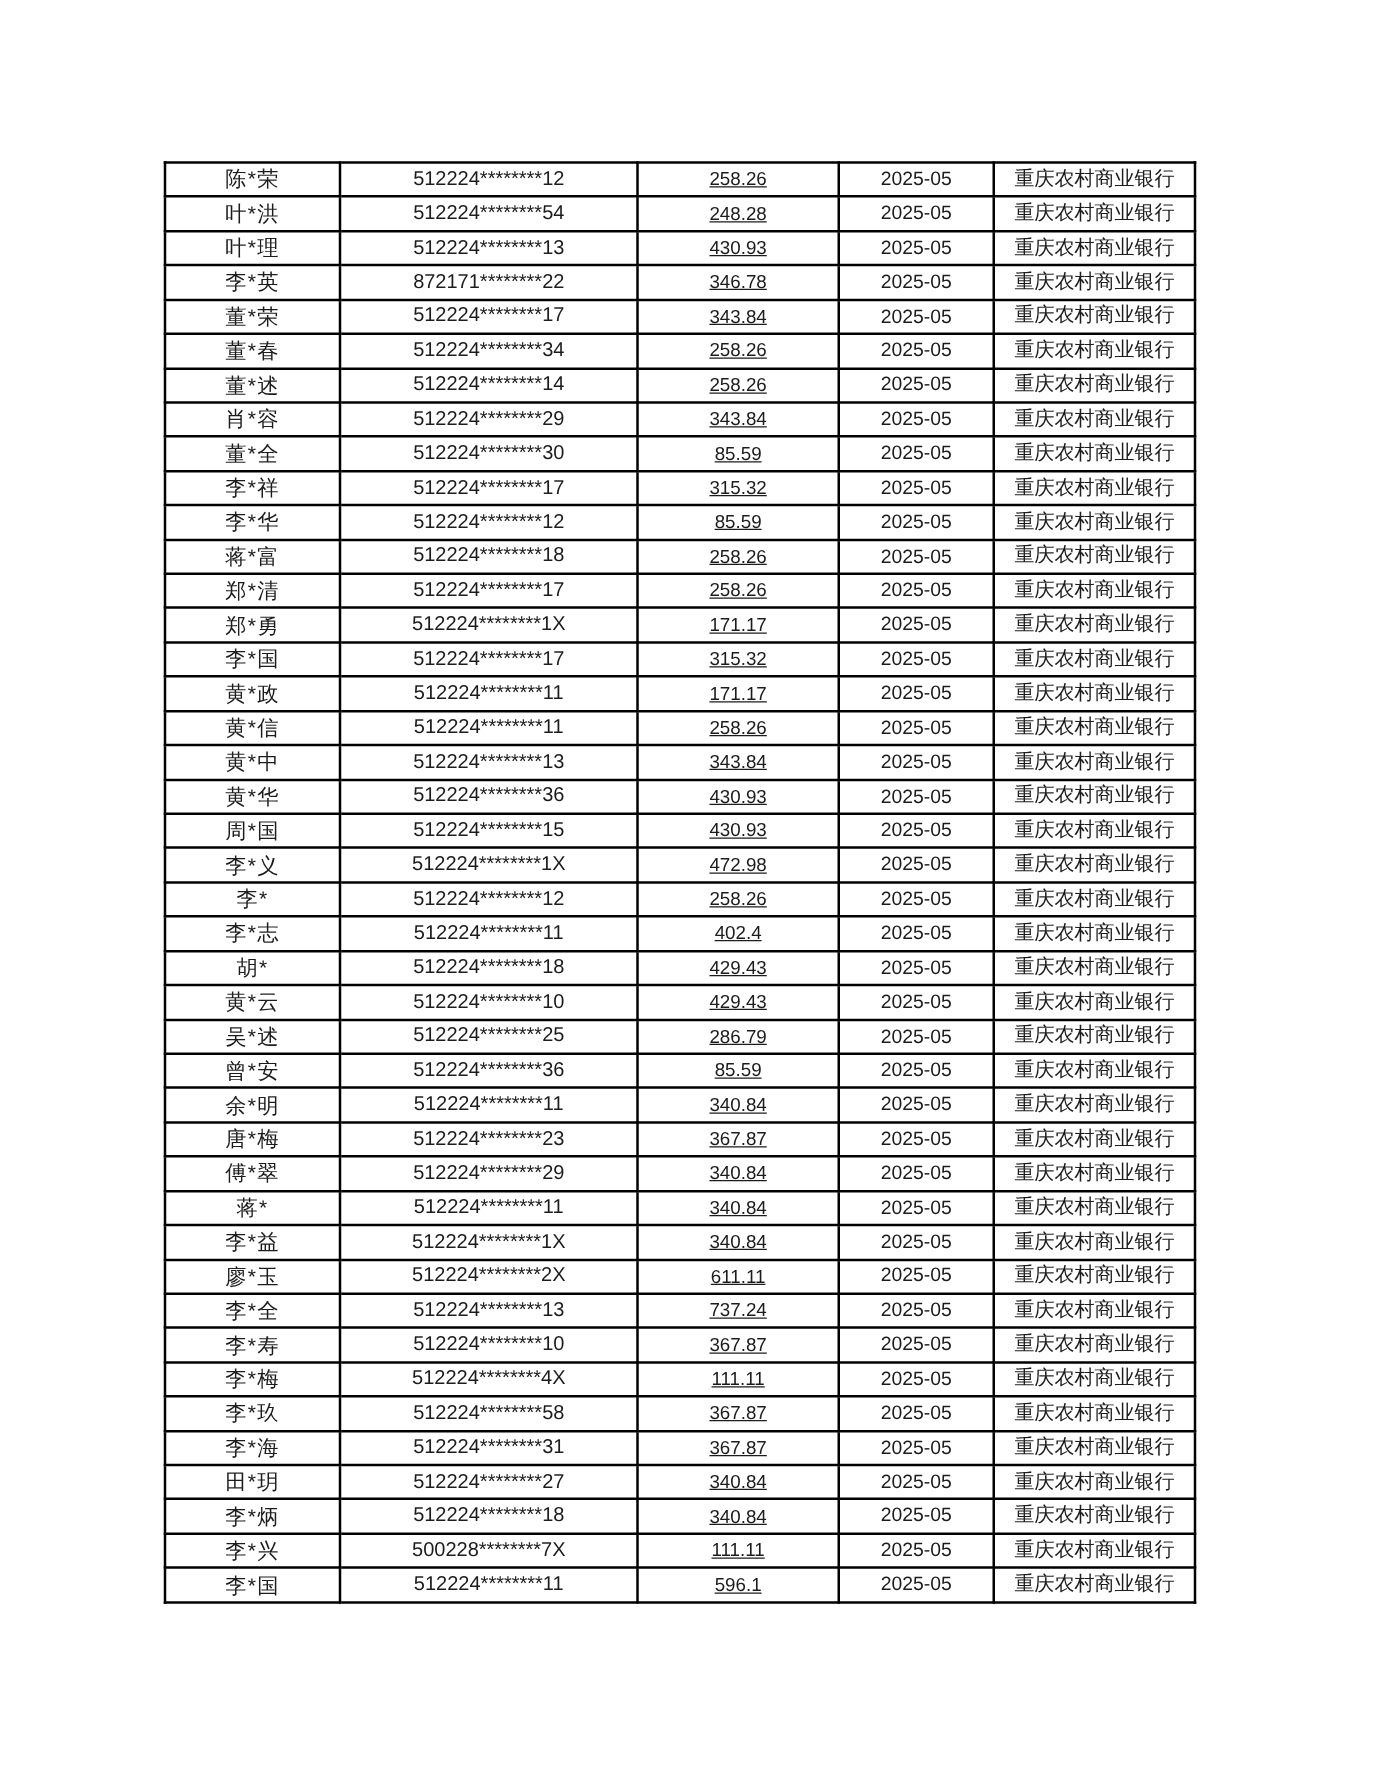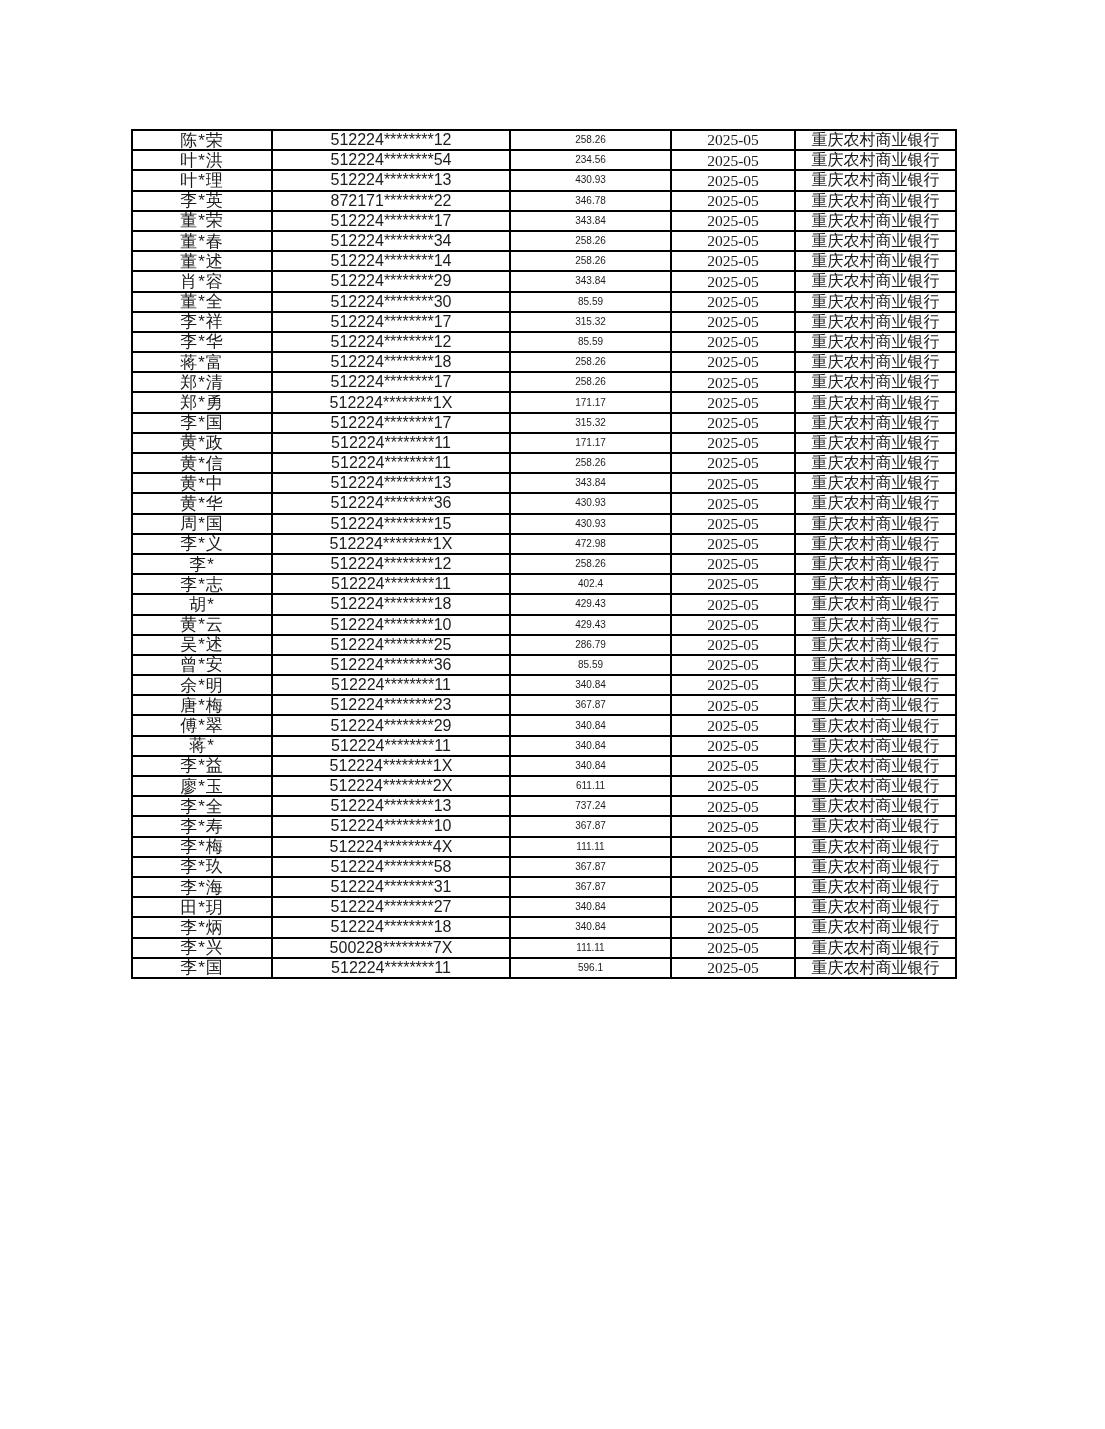--- a/index.html
+++ b/index.html
@@ -17,43 +17,43 @@
   .page {
     position: absolute;
     inset: 0;
     background: #ffffff;
   }
   table.data-table {
     position: absolute;
     left: 131px;
     top: 129px;
     width: 824px;
-    height: 850px;
+    height: 1154px;
     border-collapse: collapse;
     table-layout: fixed;
     border-radius: 31px;
   }
   table.data-table td {
     border: 2px solid #000000;
     padding: 0 2px;
     text-align: center;
     vertical-align: middle;
     color: #1c1c1c;
     white-space: nowrap;
     overflow: hidden;
     line-height: 1;
   }
   col.c-name   { width: 140px; }
   col.c-id     { width: 238px; }
   col.c-amount { width: 161px; }
   col.c-month  { width: 124px; }
   col.c-bank   { width: 161px; }
   td.col-name   { font-size: 17px; letter-spacing: 1px; }
-  td.col-amount { font-size: 10px; }
-  td.col-month  { font-size: 15.5px; font-family: Liberation Serif, serif; }
+  td.col-amount { font-size: 15px; text-decoration: underline; }
+  td.col-month  { font-size: 15.5px; }
   td.col-bank   { font-size: 16px; }
 </style>
 </head>
 <body>
 
 <div class="page">
   <table class="data-table">
     <colgroup>
       <col class="c-name">
       <col class="c-id">
@@ -65,21 +65,21 @@
         <tr>
           <td class="col-name">陈*荣</td>
           <td class="col-id_number">512224********12</td>
           <td class="col-amount">258.26</td>
           <td class="col-month">2025-05</td>
           <td class="col-bank">重庆农村商业银行</td>
         </tr>
         <tr>
           <td class="col-name">叶*洪</td>
           <td class="col-id_number">512224********54</td>
-          <td class="col-amount">234.56</td>
+          <td class="col-amount">248.28</td>
           <td class="col-month">2025-05</td>
           <td class="col-bank">重庆农村商业银行</td>
         </tr>
         <tr>
           <td class="col-name">叶*理</td>
           <td class="col-id_number">512224********13</td>
           <td class="col-amount">430.93</td>
           <td class="col-month">2025-05</td>
           <td class="col-bank">重庆农村商业银行</td>
         </tr>

